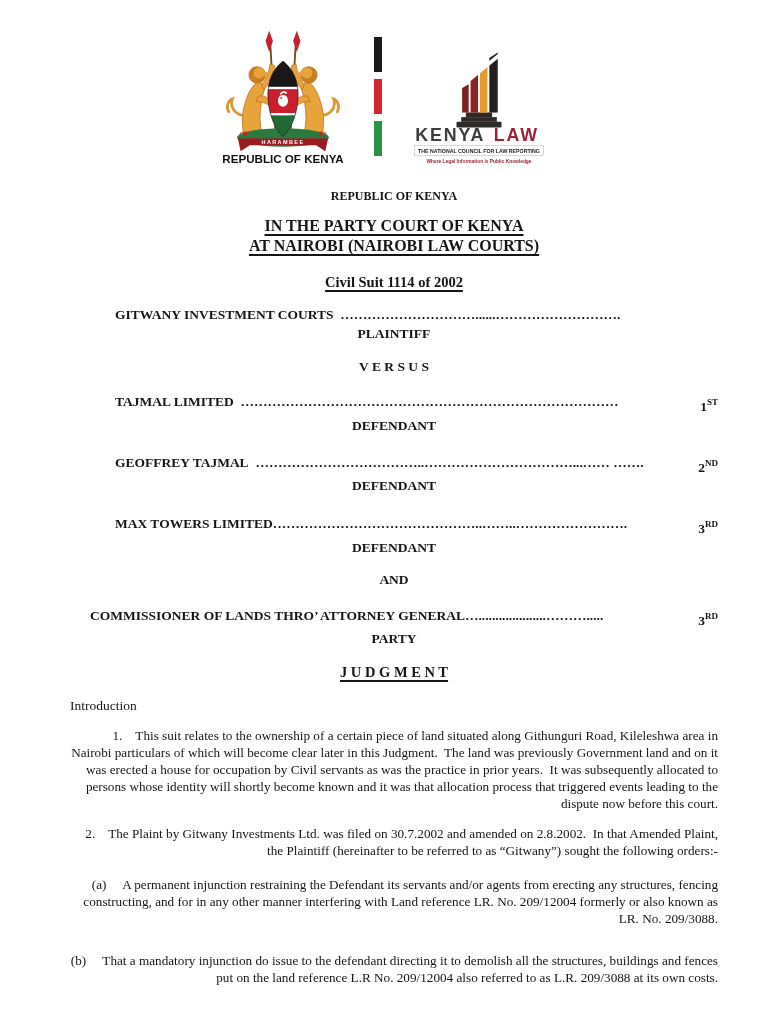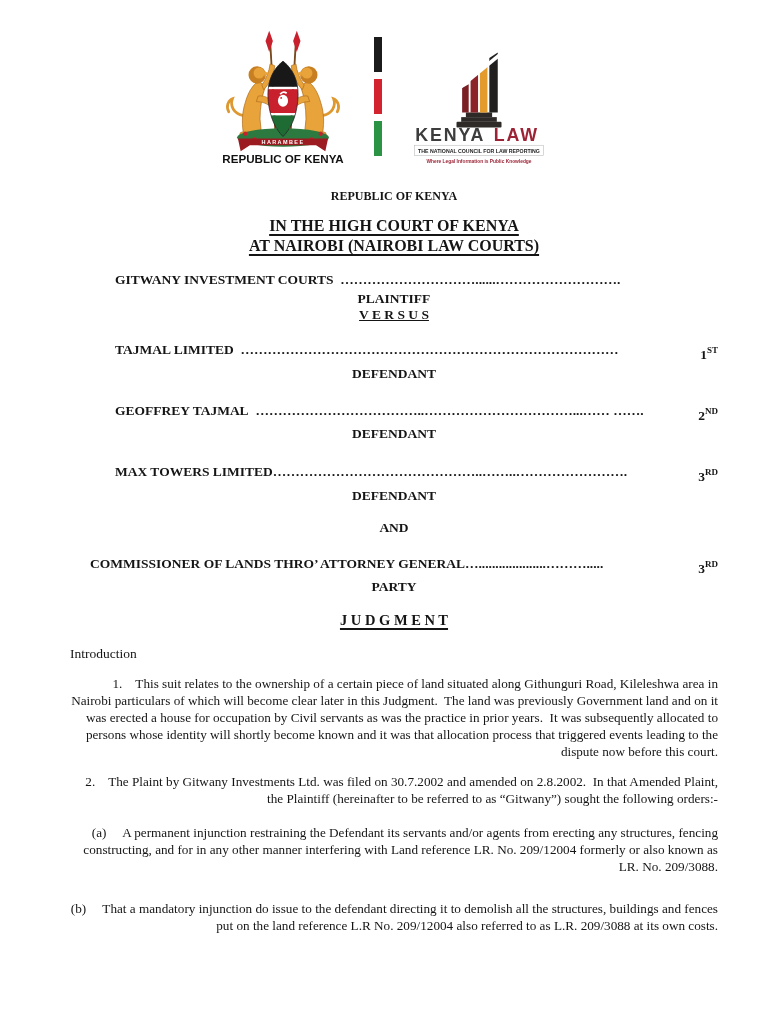--- a/index.html
+++ b/index.html
@@ -27,21 +27,21 @@
   .party-line{display:flex;font-weight:bold;font-size:13.5px;line-height:16px;white-space:pre;overflow:hidden;}
   .pname{flex:0 0 auto;}
   .pdots{flex:1 1 auto;overflow:hidden;}
   .pord{flex:0 0 auto;}
   .pord sup{font-size:9px;font-weight:bold;}
   .role{text-align:center;font-weight:bold;font-size:13.5px;line-height:16px;margin-top:3px;}
   .sep{text-align:center;font-weight:bold;font-size:13.5px;line-height:16px;}
   .ind45{margin-left:45px;}
   .ind20{margin-left:20px;margin-top:12px;}
 
-  .mt13{margin-top:13px;}.mt16{margin-top:16px;}.mt17{text-decoration:underline;}
+  .mt13{margin-top:13px;}.mt16{margin-top:16px;}.mt17{margin-top:17px;}
   .mt19{margin-top:19px;}.mt20{margin-top:20px;}.mt21{margin-top:21px;}
   .mt22{margin-top:22px;font-family:Liberation Serif, serif;}.mt24{margin-top:17px;}.mt25{margin-top:25px;}
 
   .jdg{margin-top:17px;font-size:14.5px;font-weight:bold;text-align:center;line-height:17px;}
   .intro{margin-top:16px;font-size:13.5px;line-height:17px;}
   .para{font-size:13.2px;line-height:17px;white-space:pre-wrap;text-align:right;}
 </style>
 </head>
 <body>
 
@@ -124,24 +124,27 @@
       <text x="80" y="135" text-anchor="middle" font-size="6.4" font-weight="bold" fill="#1c1c1c" textLength="130" lengthAdjust="spacingAndGlyphs">THE NATIONAL COUNCIL FOR LAW REPORTING</text>
       <text x="80" y="145.5" text-anchor="middle" font-size="5.8" font-weight="bold" fill="#9b2335" textLength="112" lengthAdjust="spacingAndGlyphs">Where Legal Information is Public Knowledge</text>
     </svg>
   </div>
 
   <div class="content">
 
     <div class="republic c">REPUBLIC OF KENYA</div>
 
     <div class="court c">
-      <span class="u">IN THE HIGH COURT OF KENYA</span><br>
+      <span class="u">IN THE PARTY COURT OF KENYA</span><br>
       <span class="u">AT NAIROBI (NAIROBI LAW COURTS)</span>
     </div>
 
+    <div class="case c">
+      <span class="u">Civil Suit 1114 of 2002</span>
+    </div>
 
     <div class="party mt16">
       <div class="party-line ind45">
         <span class="pname">GITWANY INVESTMENT COURTS</span><span class="pdots">  …………………………......……………………….</span>
       </div>
       <div class="role">PLAINTIFF</div>
     </div>
 
     <div class="sep mt17">V E R S U S</div>
 

